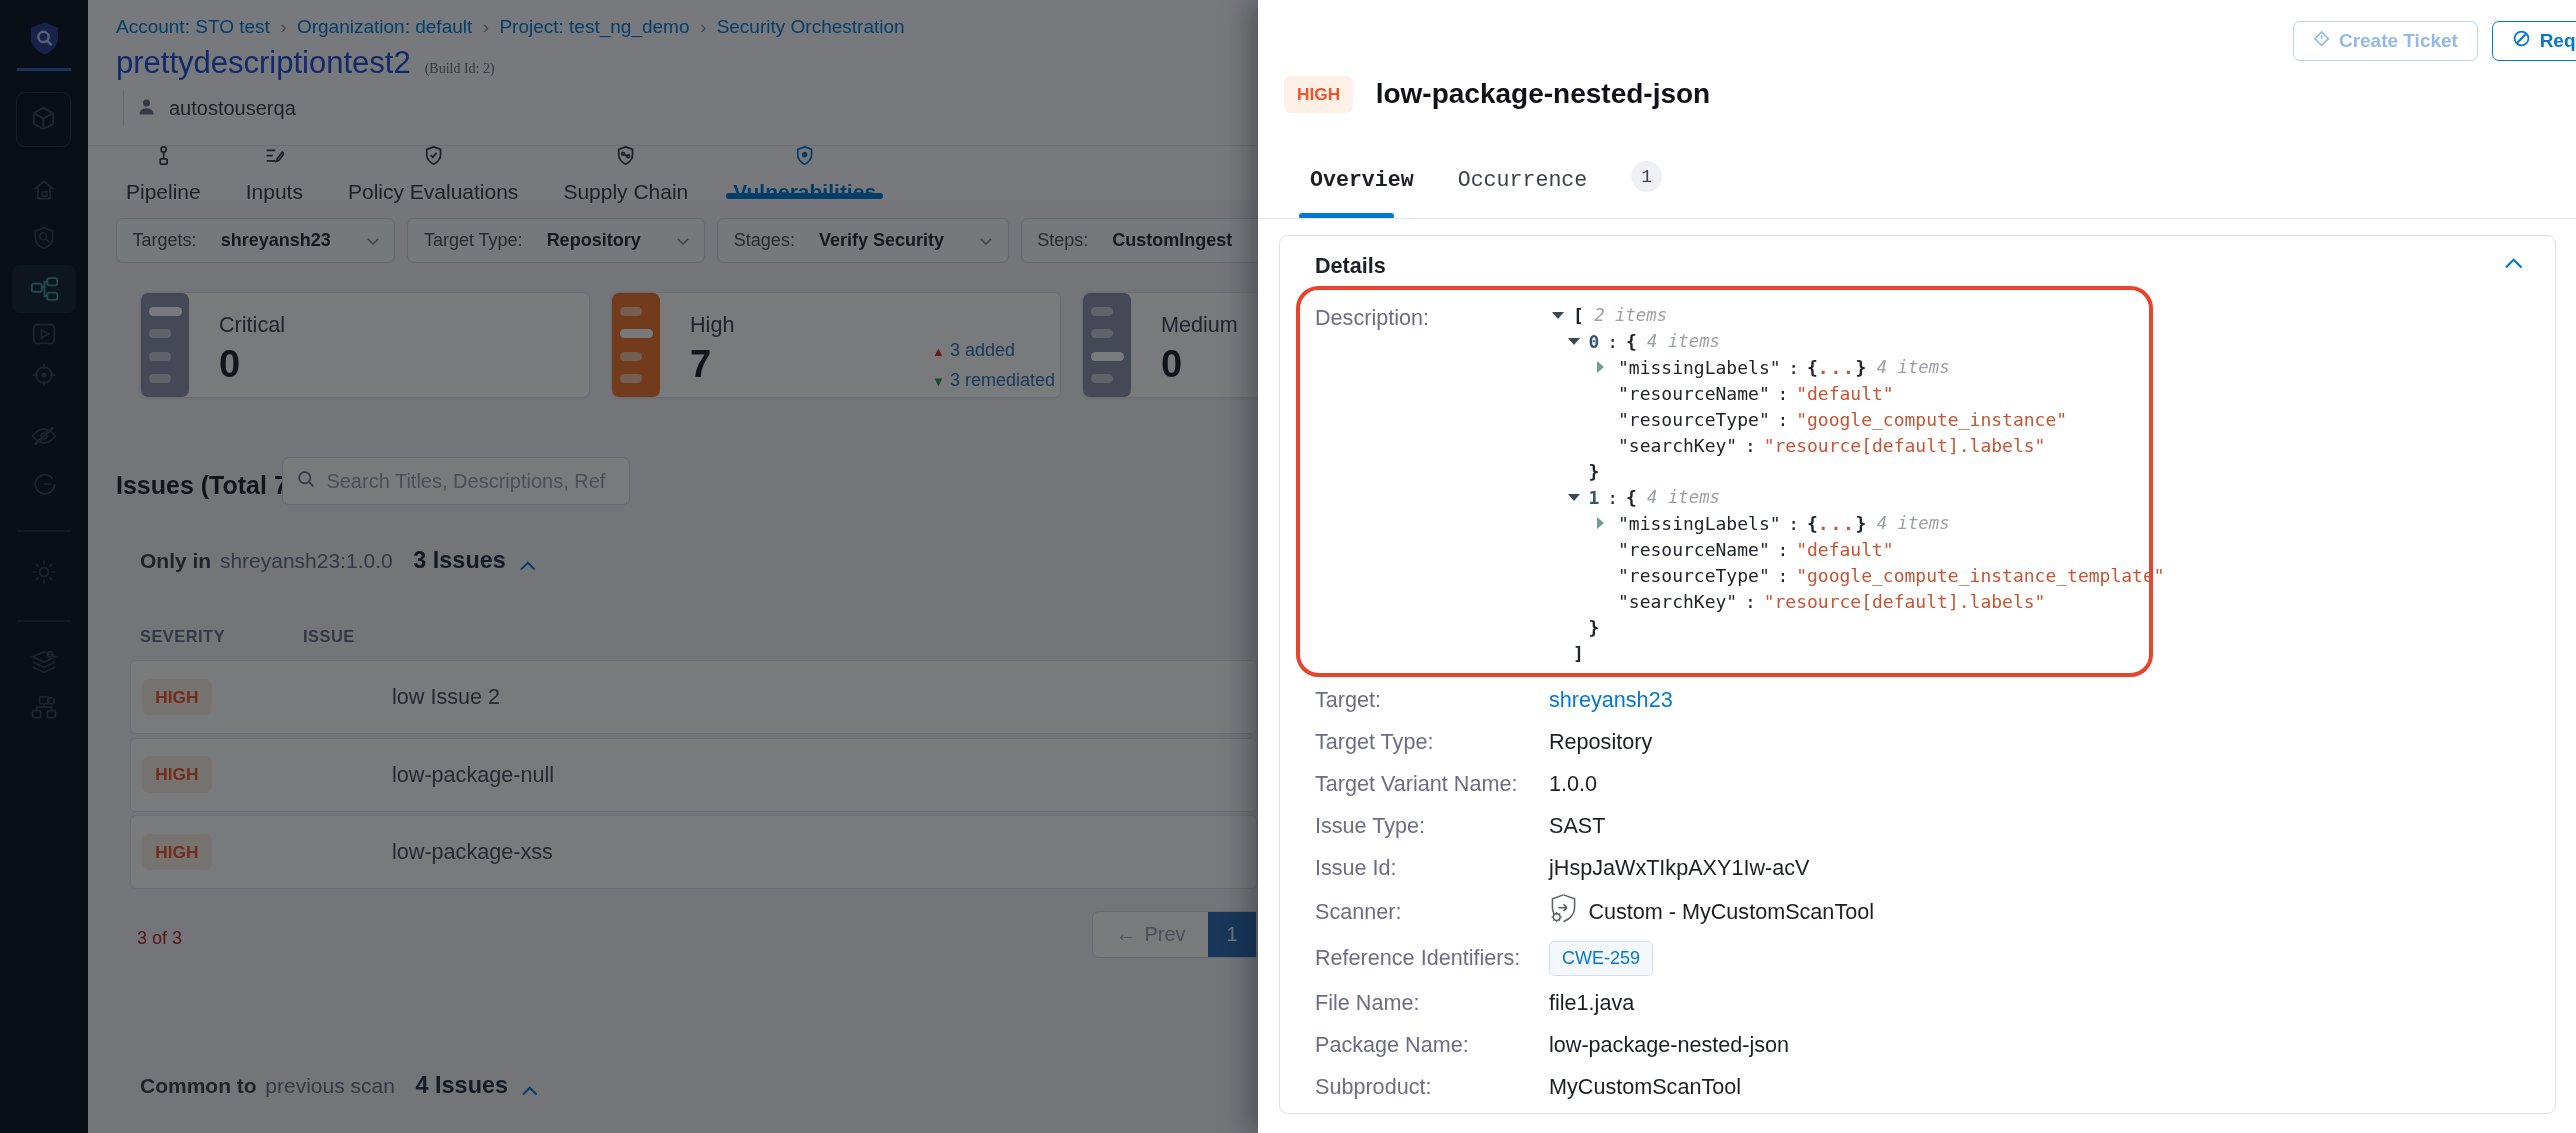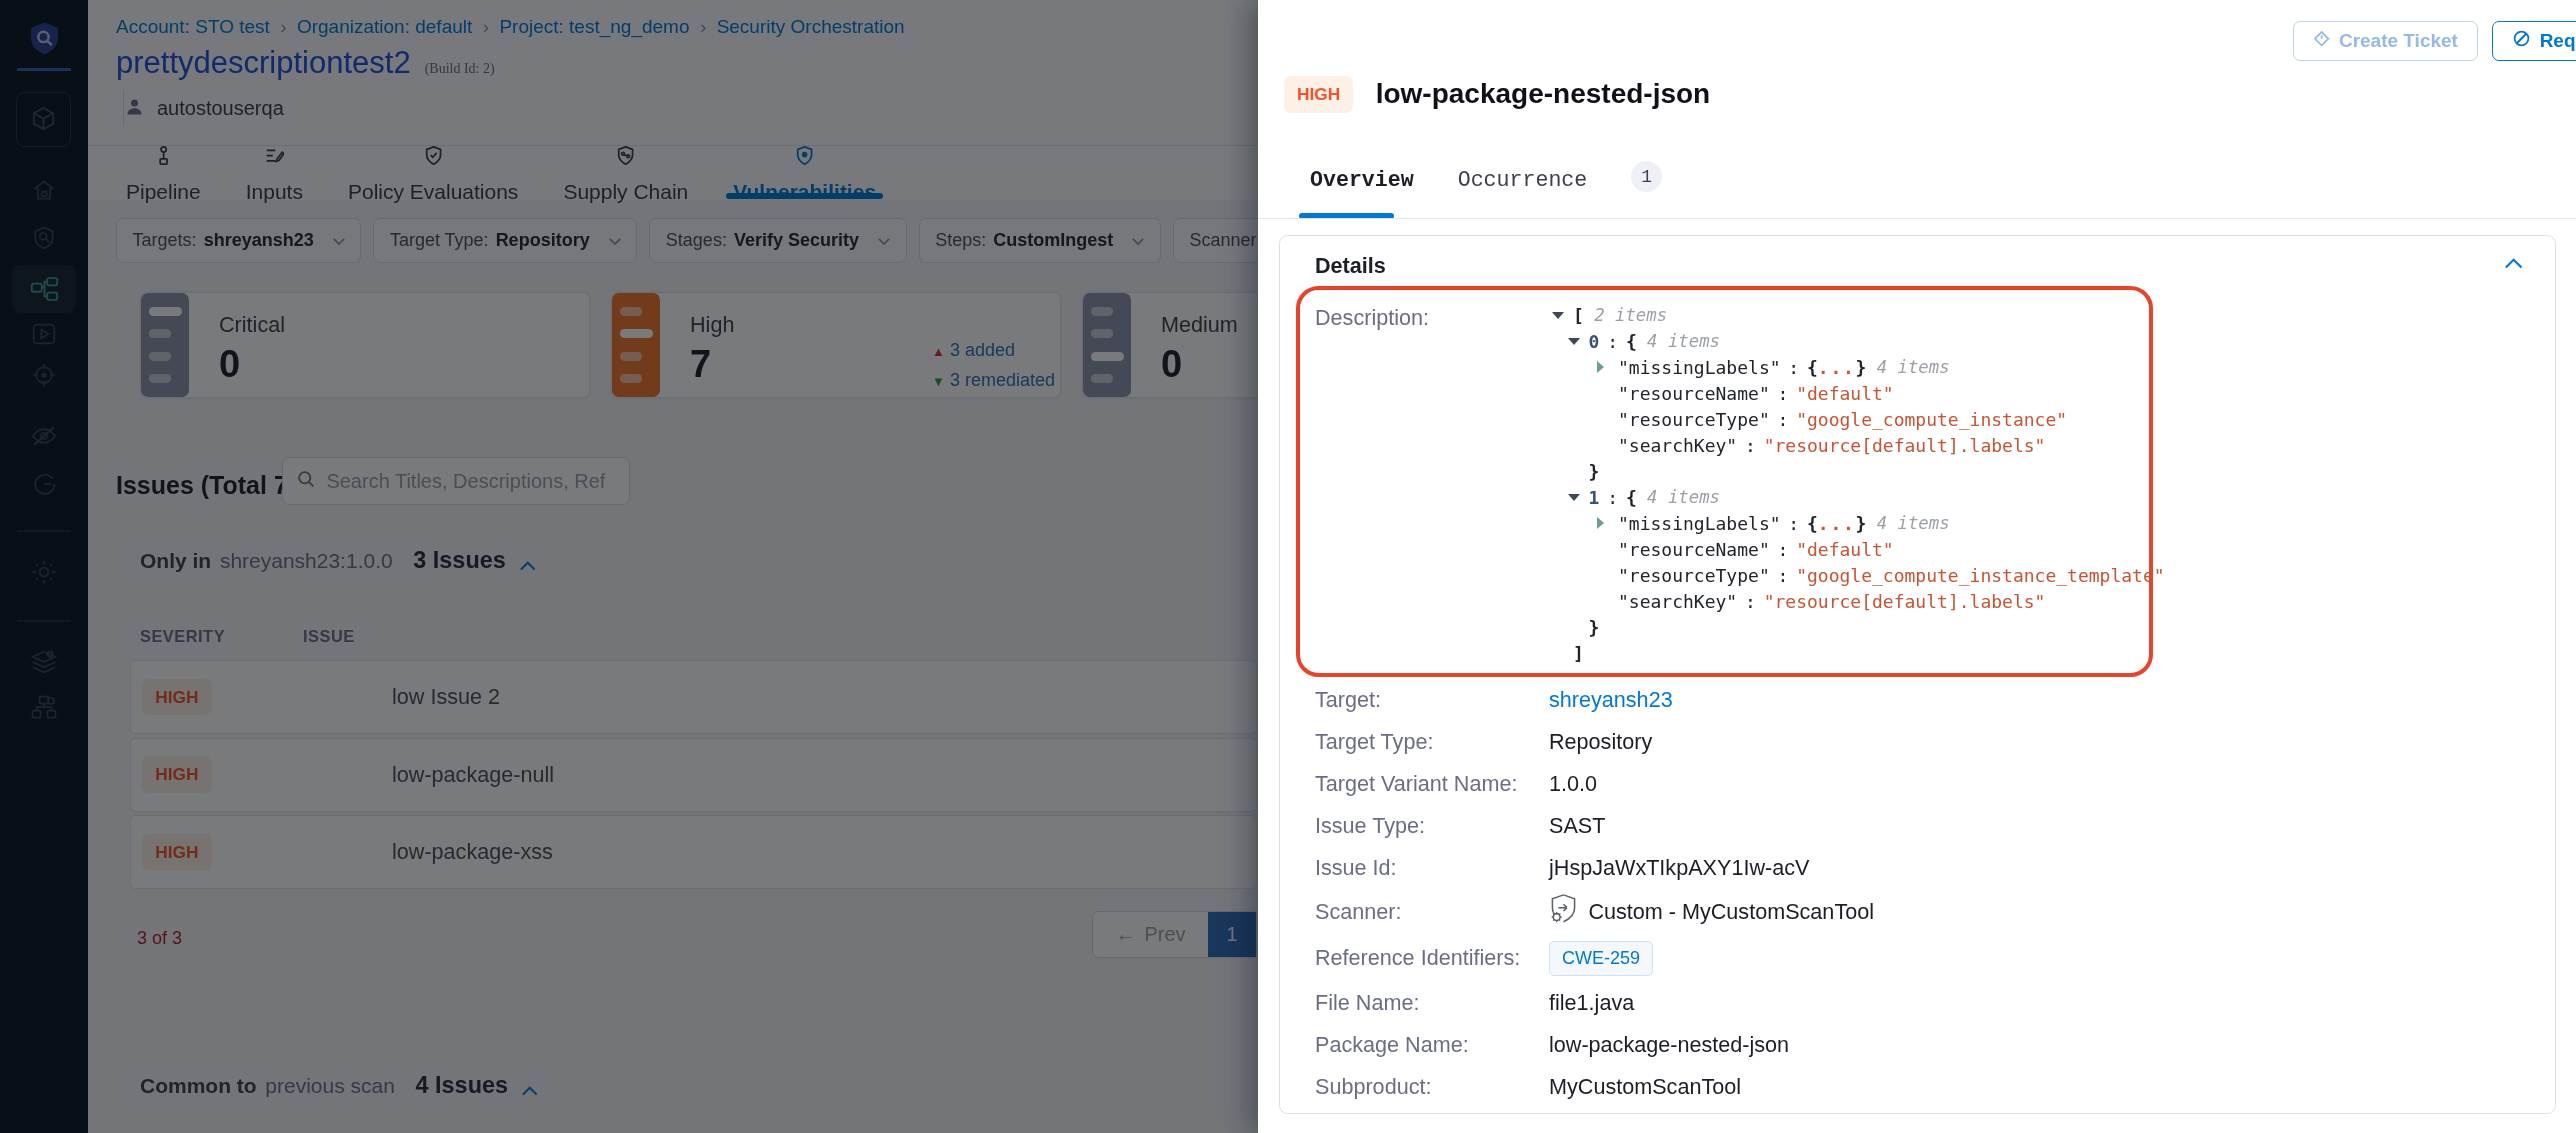--- a/index.html
+++ b/index.html
@@ -16,29 +16,29 @@
   .nav-active { position:absolute; left:12px; width:64px; height:48px; background:#16222e; border-radius:8.7px; display:flex; align-items:center; justify-content:center; color:#3f97a0; }
 
   
   .main { position:absolute; left:88px; top:0; width:1169px; height:1134px; overflow:hidden; background:#f3f4f8; z-index:10; }
   .main-header { position:absolute; left:0; top:0; width:100%; height:200px; background:#fdfdfe; }
   .crumbs { position:absolute; left:28px; top:15.6px; font-size:19px; color:#0278d5; display:flex; gap:10.4px; white-space:nowrap; }
   .crumb-sep { color:#8f939c; }
   .page-title-row { position:absolute; left:28px; top:45px; display:flex; align-items:baseline; gap:14px; }
   .page-title { font-size:31px; font-weight:normal; color:#1d4ed8; }
   .build-id { font-size:14px; color:#6b6d85;font-family:Liberation Serif, serif; }
-  .user-row { position:absolute; left:35px; top:90px; display:flex; align-items:center; gap:12px; border-left:1.7px solid #d9dbe5; height:36px; }
+  .user-row { position:absolute; left:35px; top:90px; display:flex; align-items:center; gap:12px; border-left:1.7px solid #d9dbe5; padding-left:12px; height:36px; }
   .user-row .uname { font-size:20px; color:#383946; }
   .tabbar { position:absolute; left:0; top:145px; width:100%; height:55px; border-top:0.9px solid #e2e4ec; display:flex; align-items:center; padding-left:38px; gap:45px; }
   .tab { display:flex; align-items:center; gap:10.4px; font-size:21px; color:#383946; position:relative; height:55px;flex-direction:column; }
   .tab.active { color:#0278d5; font-weight:bold; }
   .tab.active::after { content:""; position:absolute; left:-7px; right:-7px; bottom:1.7px; height:6px; background:#0278d5; border-radius:3.5px; }
 
   .chips { position:absolute; left:28px; top:218px; display:flex; gap:12px; white-space:nowrap; }
-  .chip { height:45px; background:#fbfcfe; border:0.9px solid #d8dae5; border-radius:7px; display:flex; align-items:center; padding:0 15.6px; font-size:18px; color:#4b4d59; gap:7px; }
+  .chip { height:45px; background:#fbfcfe; border:0.9px solid #d8dae5; border-radius:7px; display:flex; align-items:center; padding:0 15.6px; font-size:18px; color:#4b4d59; gap:24px; }
   .chip b { color:#25262e; }
   .chip .chev { margin-left:12px; color:#8f939c; }
   .chip.clipped { width:364px; overflow:hidden; }
 
   .cards { position:absolute; left:52px; top:292px; display:flex; gap:21px; }
   .sev-card { position:relative; width:450px; height:106px; background:#fff; border:0.9px solid #e0e2ea; border-radius:7px; box-shadow:0 0.9px 2.6px rgba(30,30,60,.06); }
   .sevbar { position:absolute; left:0; top:0; width:48px; height:104px; border-radius:7px; display:flex; flex-direction:column; justify-content:space-evenly; padding-left:7.8px; }
   .sevbar .st { height:8.7px; width:22.5px; background:rgba(255,255,255,.55); border-radius:4.3px; }
   .sevbar .st.wide { width:33px; background:#fff; }
   .bar-gray { background:#8f91a8; }

